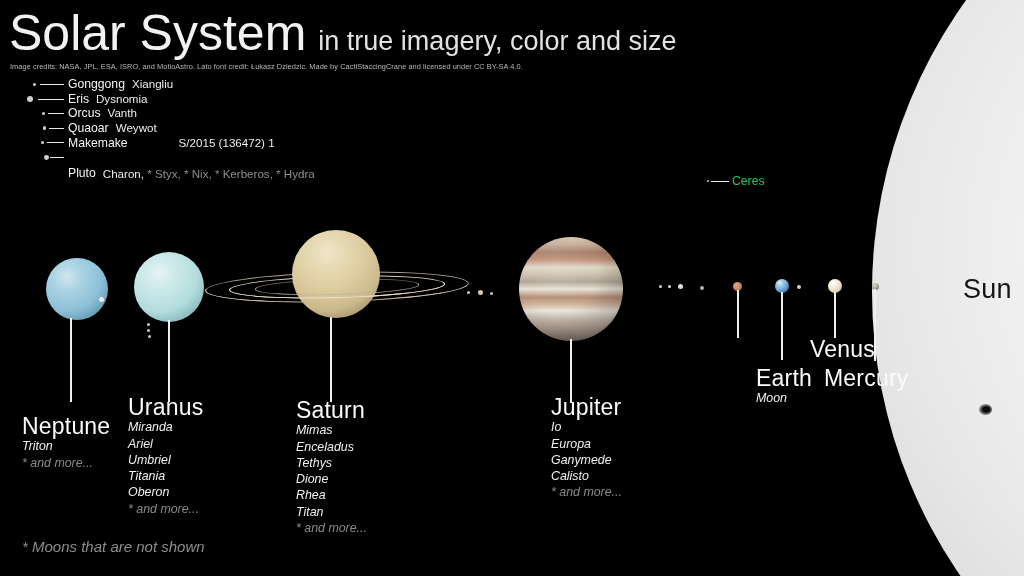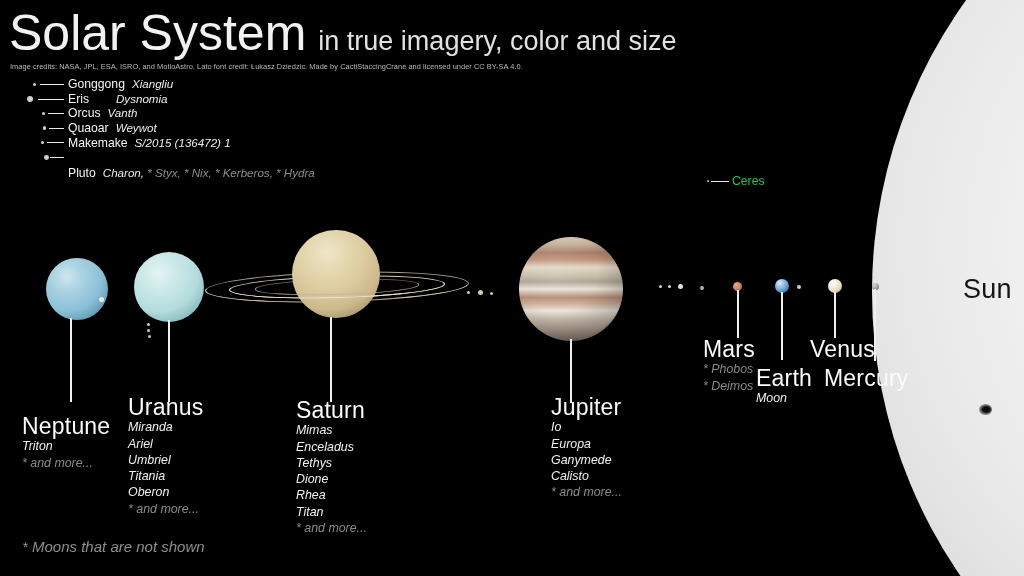--- a/index.html
+++ b/index.html
@@ -28,21 +28,21 @@
   .title-sub{font-size:27px;font-weight:300;color:#e2e2e2;margin-left:12px;line-height:1;}
   .credits{position:absolute;left:10px;top:62px;font-size:7.4px;color:#b9b9b9;
       letter-spacing:.05px;white-space:nowrap;}
 
   
   .tno-list{position:absolute;left:0;top:77px;}
   .tno-row{position:relative;height:14.6px;display:flex;align-items:center;white-space:nowrap;}
   .tno-dot{position:absolute;border-radius:50%;background:#cfcfcf;}
   .tno-leader{position:absolute;height:1px;background:#e9e9e9;}
   .tno-name{font-size:12.2px;color:#f4f4f4;}
-  .tno-moons{font-size:11.6px;font-style:italic;color:#ededed;margin-left:7px;}
+  .tno-moons{font-size:11.6px;color:#ededed;margin-left:7px;}
   .tno-moons .faint{color:#8e8e8e;}
 
   
   .ceres-group{position:absolute;left:707px;top:174px;display:flex;align-items:center;}
   .ceres-dot{width:2px;height:2px;border-radius:50%;background:#c8c8c8;}
   .ceres-leader{width:18px;height:1px;background:#e9e9e9;margin-left:2px;}
   .ceres-name{font-size:12.2px;color:#22c55e;margin-left:3px;}
 
   
   .planet{position:absolute;border-radius:50%;}
@@ -81,21 +81,21 @@
         <span class="tno-dot" style="left: 33px; width: 3.2px; height: 3.2px; top: 5.7px;"></span>
         <span class="tno-leader" style="left: 40px; width: 24px; top: 7px;"></span>
         <span style="margin-left: 68px; display: flex; align-items: baseline;">
           <span class="tno-name">Gonggong</span>
           <span class="tno-moons"><span>Xiangliu</span></span>
         </span>
       </div>
       <div class="tno-row">
         <span class="tno-dot" style="left: 27px; width: 6px; height: 6px; top: 4.3px;"></span>
         <span class="tno-leader" style="left: 38px; width: 26px; top: 7px;"></span>
-        <span style="margin-left: 68px; display: flex; align-items: baseline; gap: 20px;">
+        <span style="margin-left: 68px; display: flex; align-items: baseline;">
           <span class="tno-name">Eris</span>
           <span class="tno-moons"><span>Dysnomia</span></span>
         </span>
       </div>
       <div class="tno-row">
         <span class="tno-dot" style="left: 42px; width: 3.2px; height: 3.2px; top: 5.7px;"></span>
         <span class="tno-leader" style="left: 48px; width: 16px; top: 7px;"></span>
         <span style="margin-left: 68px; display: flex; align-items: baseline;">
           <span class="tno-name">Orcus</span>
           <span class="tno-moons"><span>Vanth</span></span>
@@ -105,29 +105,29 @@
         <span class="tno-dot" style="left: 43px; width: 3.2px; height: 3.2px; top: 5.7px;"></span>
         <span class="tno-leader" style="left: 49px; width: 15px; top: 7px;"></span>
         <span style="margin-left: 68px; display: flex; align-items: baseline;">
           <span class="tno-name">Quaoar</span>
           <span class="tno-moons"><span>Weywot</span></span>
         </span>
       </div>
       <div class="tno-row">
         <span class="tno-dot" style="left: 41px; width: 3.2px; height: 3.2px; top: 5.7px;"></span>
         <span class="tno-leader" style="left: 47px; width: 17px; top: 7px;"></span>
-        <span style="margin-left: 68px; display: flex; align-items: flex-start;">
+        <span style="margin-left: 68px; display: flex; align-items: flex-start; gap: 44px;">
           <span class="tno-name">Makemake</span>
           <span class="tno-moons"><span>S/2015 (136472) 1</span></span>
         </span>
       </div>
       <div class="tno-row">
         <span class="tno-dot" style="left: 44px; width: 4.8px; height: 4.8px; top: 4.9px;"></span>
         <span class="tno-leader" style="left: 50px; width: 14px; top: 7px;"></span>
-        <span style="margin-left: 68px; display: flex; align-items: flex-start; margin-top: 32px;">
+        <span style="margin-left: 68px; display: flex; align-items: flex-end; margin-top: 32px;">
           <span class="tno-name">Pluto</span>
           <span class="tno-moons"><span>Charon,</span><span class="faint"> * Styx, * Nix, * Kerberos, * Hydra</span></span>
         </span>
       </div>
     </div>
 
   <div class="ceres-group">
     <span class="ceres-dot"></span>
     <span class="ceres-leader"></span>
     <span class="ceres-name">Ceres</span>
@@ -233,25 +233,20 @@
       <div class="pmoon dim">* and more...</div>
     </div>
   <div class="plabel" style="left:551px;top:396px;">
       <div class="pname">Jupiter</div>
       <div class="pmoon">Io</div>
       <div class="pmoon">Europa</div>
       <div class="pmoon">Ganymede</div>
       <div class="pmoon">Calisto</div>
       <div class="pmoon dim">* and more...</div>
     </div>
-  <div class="plabel" style="left:703px;top:338px;">
-      <div class="pname">Mars</div>
-      <div class="pmoon dim">* Phobos</div>
-      <div class="pmoon dim">* Deimos</div>
-    </div>
   <div class="plabel" style="left:756px;top:367px;">
       <div class="pname">Earth</div>
       <div class="pmoon">Moon</div>
     </div>
   <div class="plabel" style="left:810px;top:338px;">
       <div class="pname">Venus</div>
     </div>
   <div class="plabel" style="left:824px;top:367px;">
       <div class="pname">Mercury</div>
     </div>

